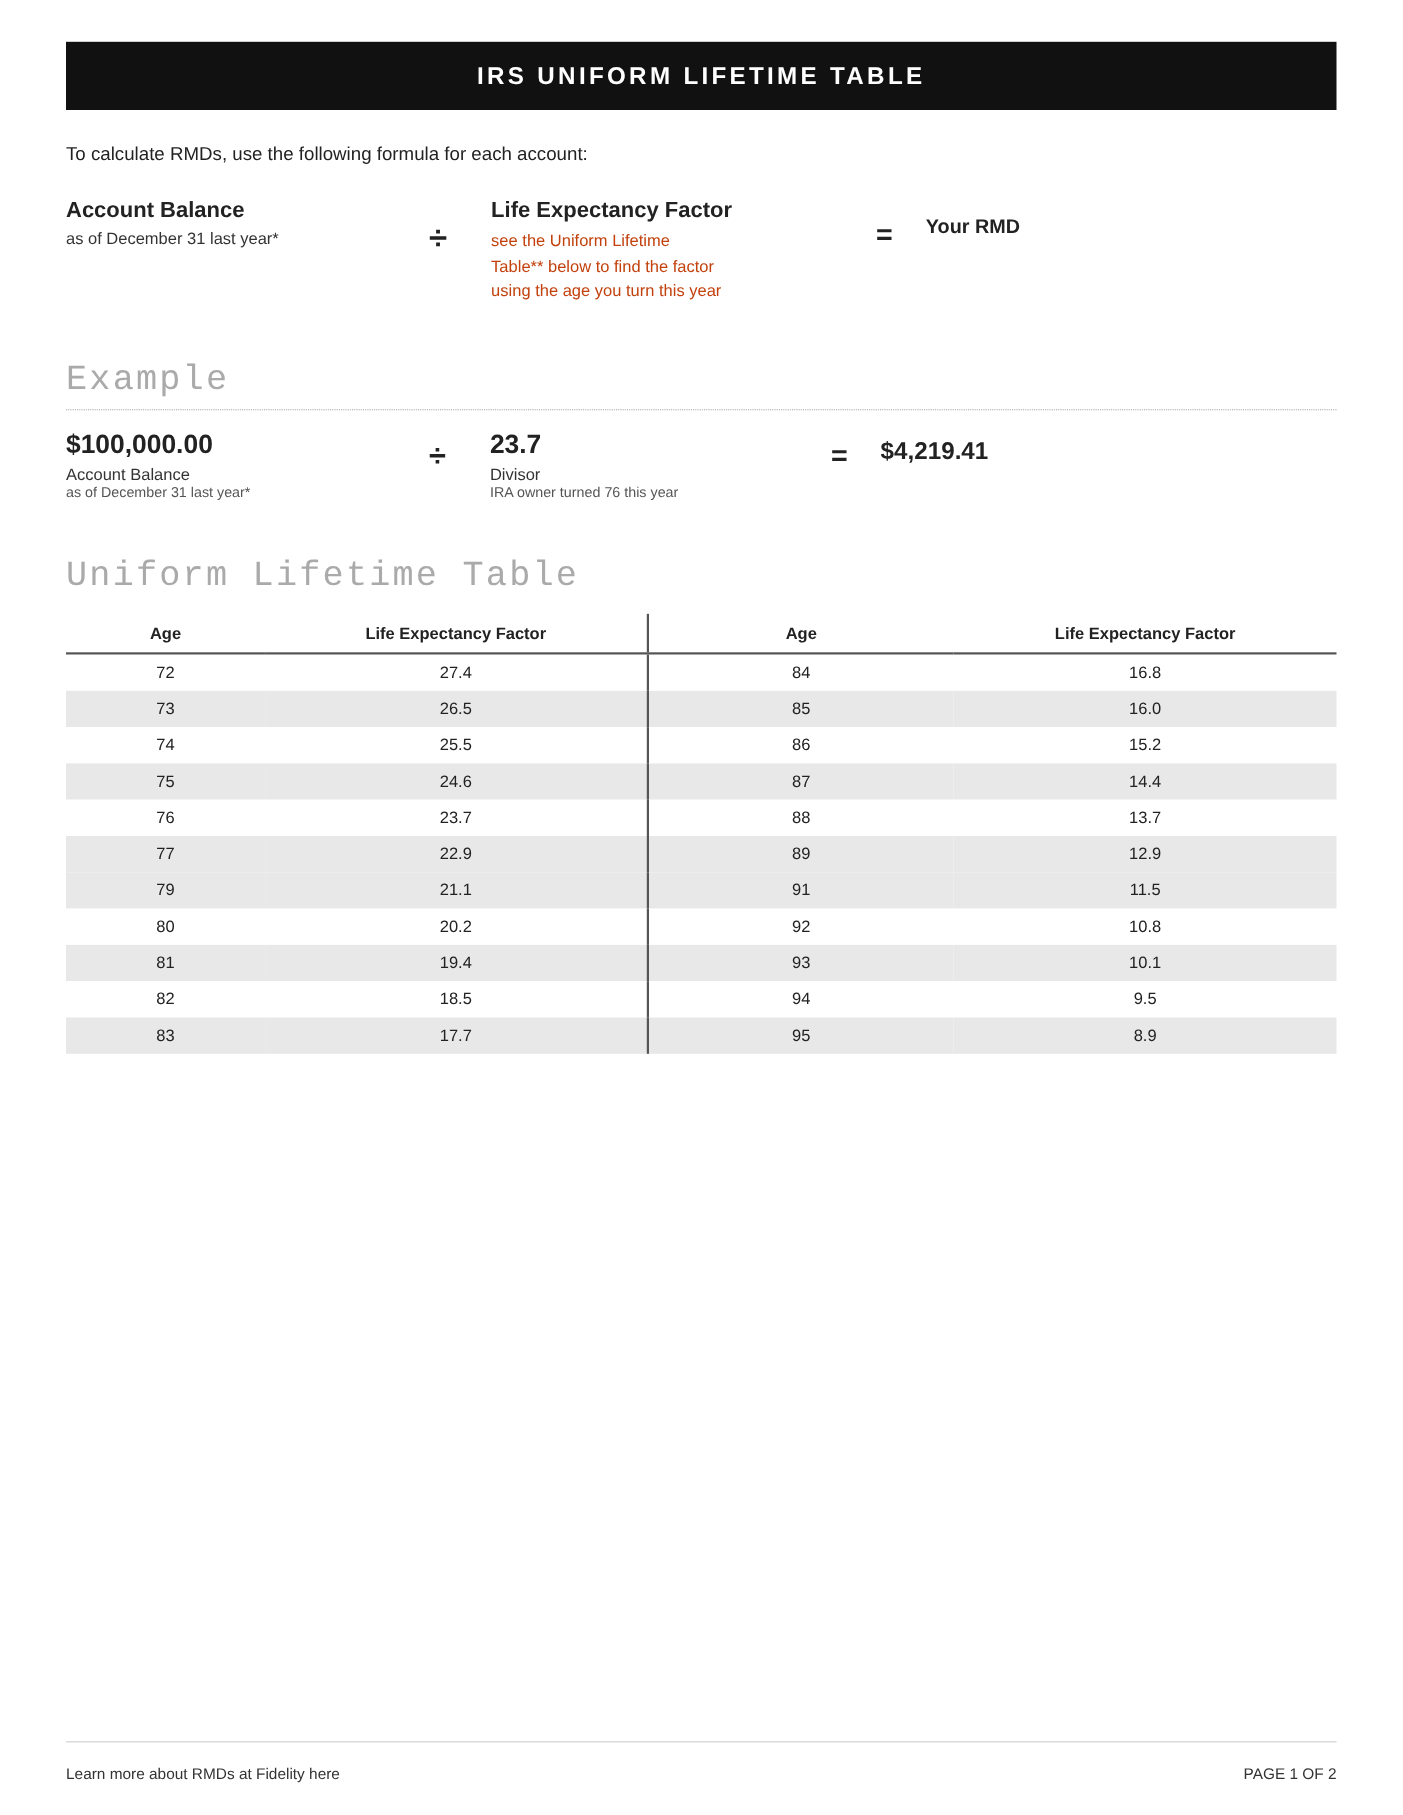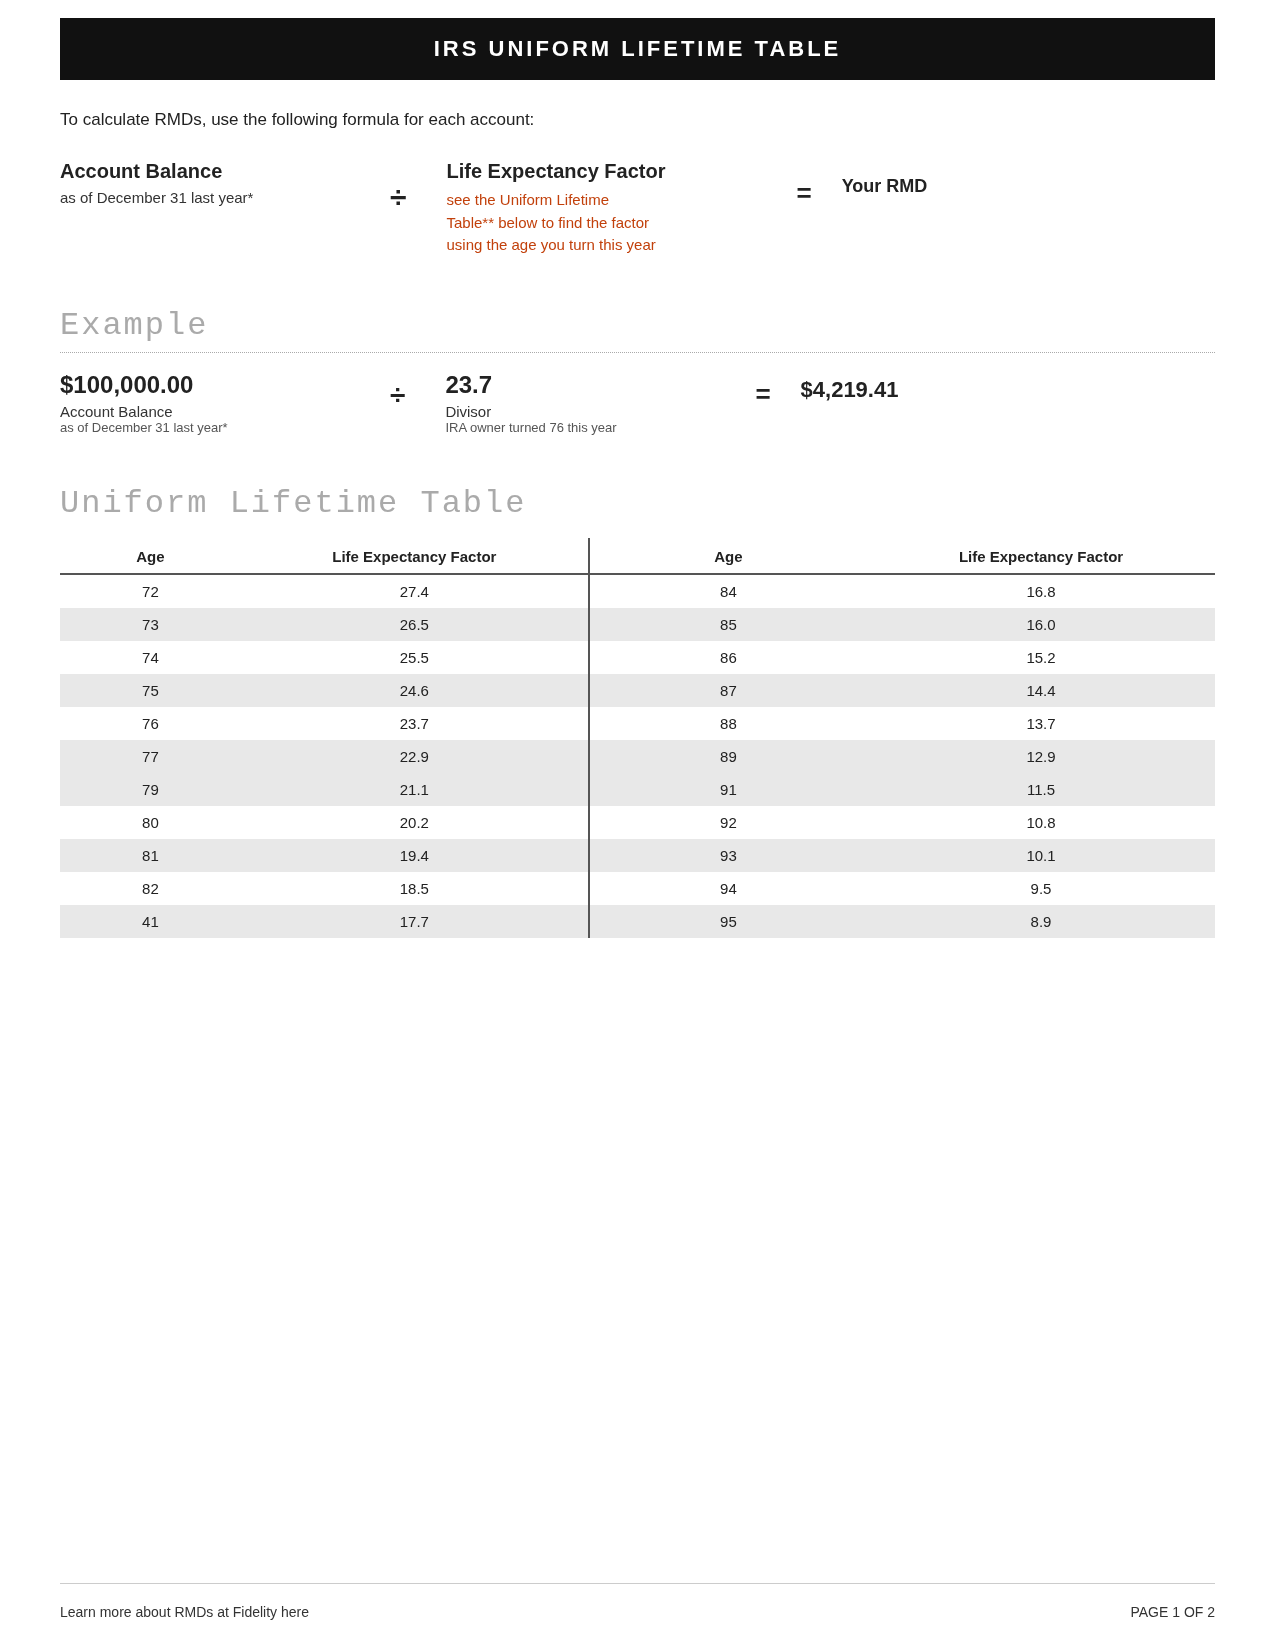--- a/index.html
+++ b/index.html
@@ -7,21 +7,21 @@
       font-family: Arial, Helvetica, sans-serif;
       background: #fff;
       color: #222;
       width: 1275px;
       min-height: 1650px;
       padding: 0;
     }
     .page {
       width: 1275px;
       min-height: 1650px;
-      padding: 18px 60px 30px 60px;
+      padding: 38px 60px 30px 60px;
       display: flex;
       flex-direction: column;
     }
     .header {
       background: #111;
       color: #fff;
       text-align: center;
       padding: 18px 20px;
       letter-spacing: 3px;
       font-size: 22px;
@@ -328,21 +328,21 @@
           <td style="border-left: 2px solid rgb(85, 85, 85);">93</td>
           <td>10.1</td>
         </tr>
         <tr class="white">
           <td>82</td>
           <td>18.5</td>
           <td style="border-left: 2px solid rgb(85, 85, 85);">94</td>
           <td>9.5</td>
         </tr>
         <tr class="shaded">
-          <td>41</td>
+          <td>83</td>
           <td>17.7</td>
           <td style="border-left: 2px solid rgb(85, 85, 85);">95</td>
           <td>8.9</td>
         </tr>
       </tbody>
   </table>
 
   <div class="footer">
     <a href="#">Learn more about RMDs at Fidelity here</a>
     <span>PAGE 1 OF 2</span>

